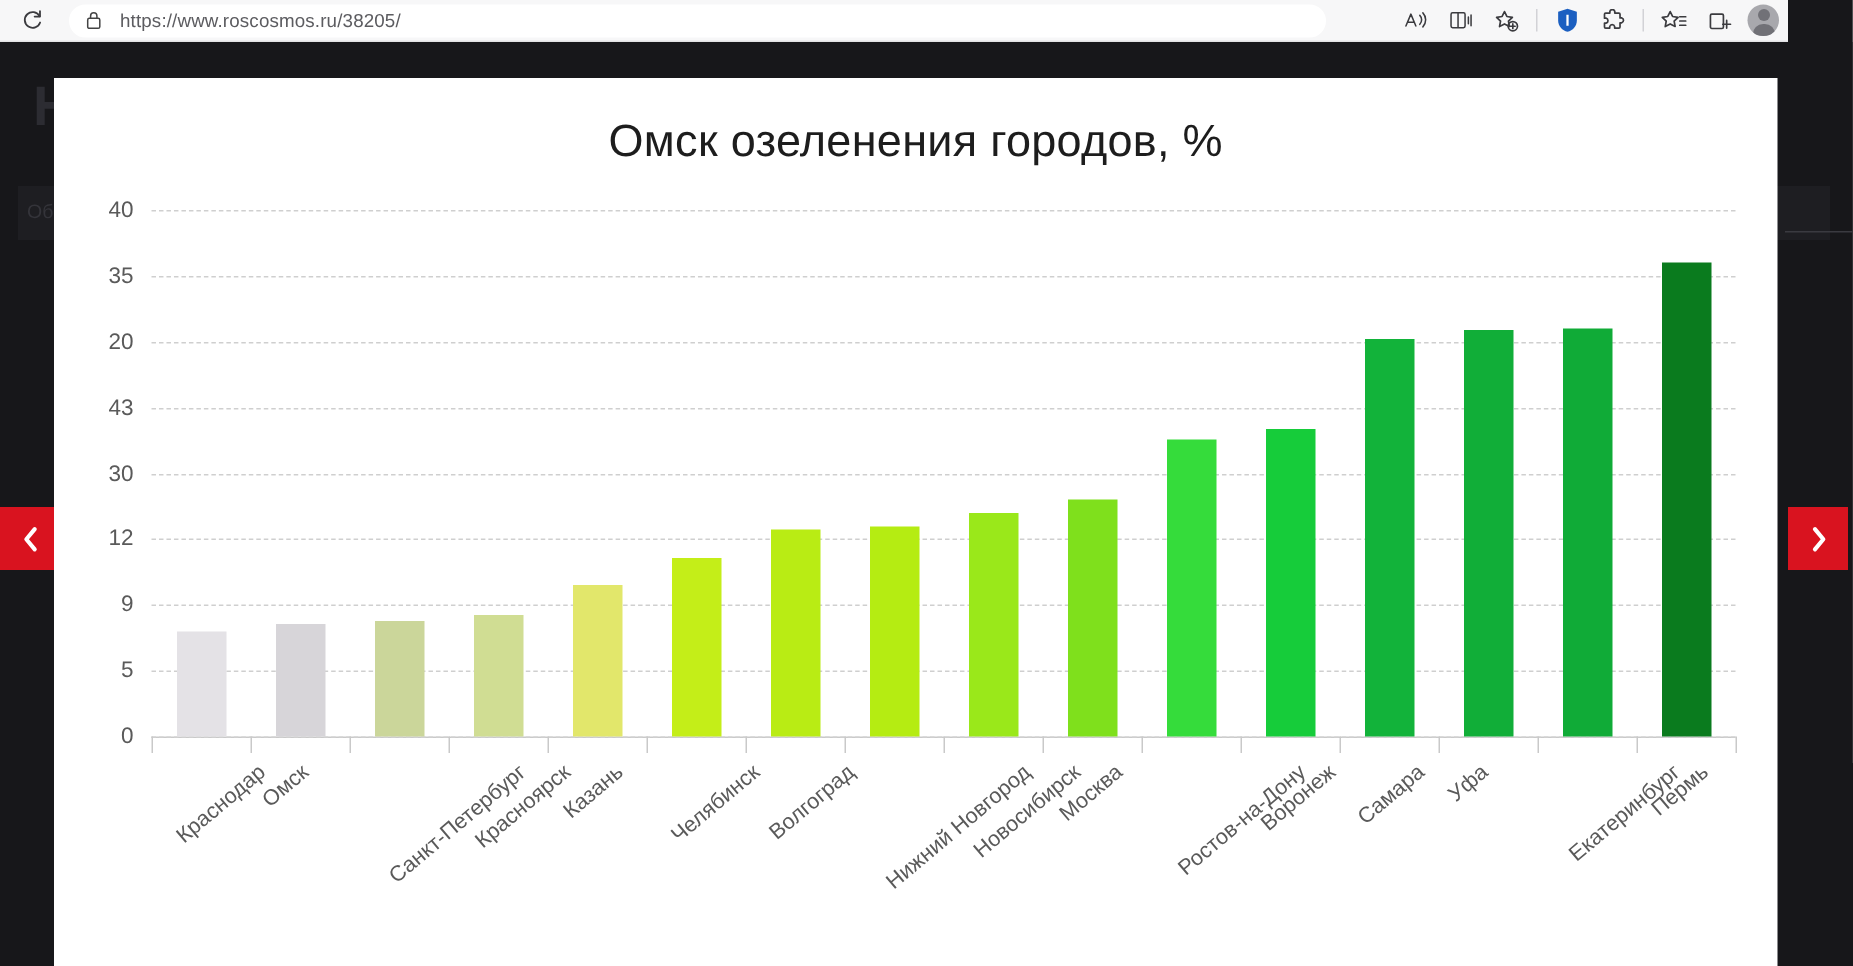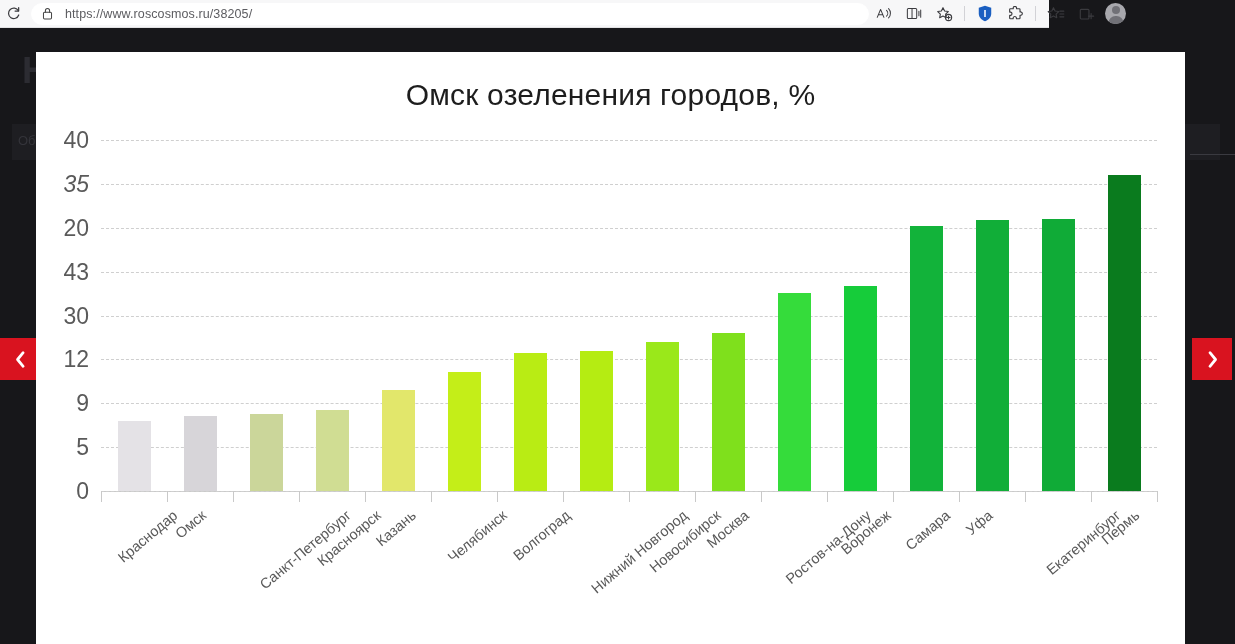--- a/index.html
+++ b/index.html
@@ -6,21 +6,21 @@
   html, body {
     width: 1235px; height: 644px;
     font-family: "Liberation Sans", sans-serif;
     background: #17171a;
     overflow: hidden;
   }
 
   
   #browser-bar {
     position: absolute; top: 0; left: 0;
-    width: 1049px; height: 28px;
+    width: 1192px; height: 28px;
     background: #f7f7f8;
     display: flex; align-items: center;
     border-bottom: 1px solid #e2e2e4;
   }
   .chrome-btn {
     width: 30px; height: 26px;
     display: flex; align-items: center; justify-content: center;
     color: #3b3b3f;
   }
   #reload-button { margin-left: 6px; }
@@ -116,21 +116,21 @@
     position: absolute;
     left: 65px; top: 88px;
     width: 1056px; height: 351px;
   }
   .gridline {
     position: absolute; left: 0; width: 100%;
     border-top: 1px dashed #cfcfcf;
   }
   .ytick-label {
     position: absolute; right: 1068px;
-    font-size: 23px; color: #5a5a5a;
+    font-size: 15px; color: #5a5a5a;
     transform: translateY(-50%);
     white-space: nowrap;
   }
   #axis-line-x {
     position: absolute; left: 0; top: 351px;
     width: 1056px; height: 1px; background: #c9c9c9;
   }
   .xtick {
     position: absolute; top: 351px;
     width: 1px; height: 11px; background: #c9c9c9;
@@ -255,21 +255,21 @@
       <div class="ytick-label" style="top: 263.25px;">9</div>
       <div class="gridline" style="top: 219.375px;"></div>
       <div class="ytick-label" style="top: 219.375px;">12</div>
       <div class="gridline" style="top: 175.5px;"></div>
       <div class="ytick-label" style="top: 175.5px;">30</div>
       <div class="gridline" style="top: 131.625px;"></div>
       <div class="ytick-label" style="top: 131.625px;">43</div>
       <div class="gridline" style="top: 87.75px;"></div>
       <div class="ytick-label" style="top: 87.75px;">20</div>
       <div class="gridline" style="top: 43.875px;"></div>
-      <div class="ytick-label" style="top: 43.875px; font-style: italic;">35</div>
+      <div class="ytick-label" style="top: 43.875px;">35</div>
       <div class="gridline" style="top: 0px;"></div>
       <div class="ytick-label" style="top: 0px;">40</div>
       <div class="bar" title="Краснодар: 8%" style="left: 16.5px; height: 70.2px; background: rgb(228, 226, 230);"></div>
       <div class="xtick" style="left: 0px;"></div>
       <div class="bar" title="Омск: 8.6%" style="left: 82.5px; height: 75.465px; background: rgb(215, 213, 217);"></div>
       <div class="xtick" style="left: 66px;"></div>
       <div class="bar" title="Санкт-Петербург: 8.8%" style="left: 148.5px; height: 77.22px; background: rgb(203, 214, 154);"></div>
       <div class="xtick" style="left: 132px;"></div>
       <div class="bar" title="Красноярск: 9.2%" style="left: 214.5px; height: 80.73px; background: rgb(208, 221, 147);"></div>
       <div class="xtick" style="left: 198px;"></div>

